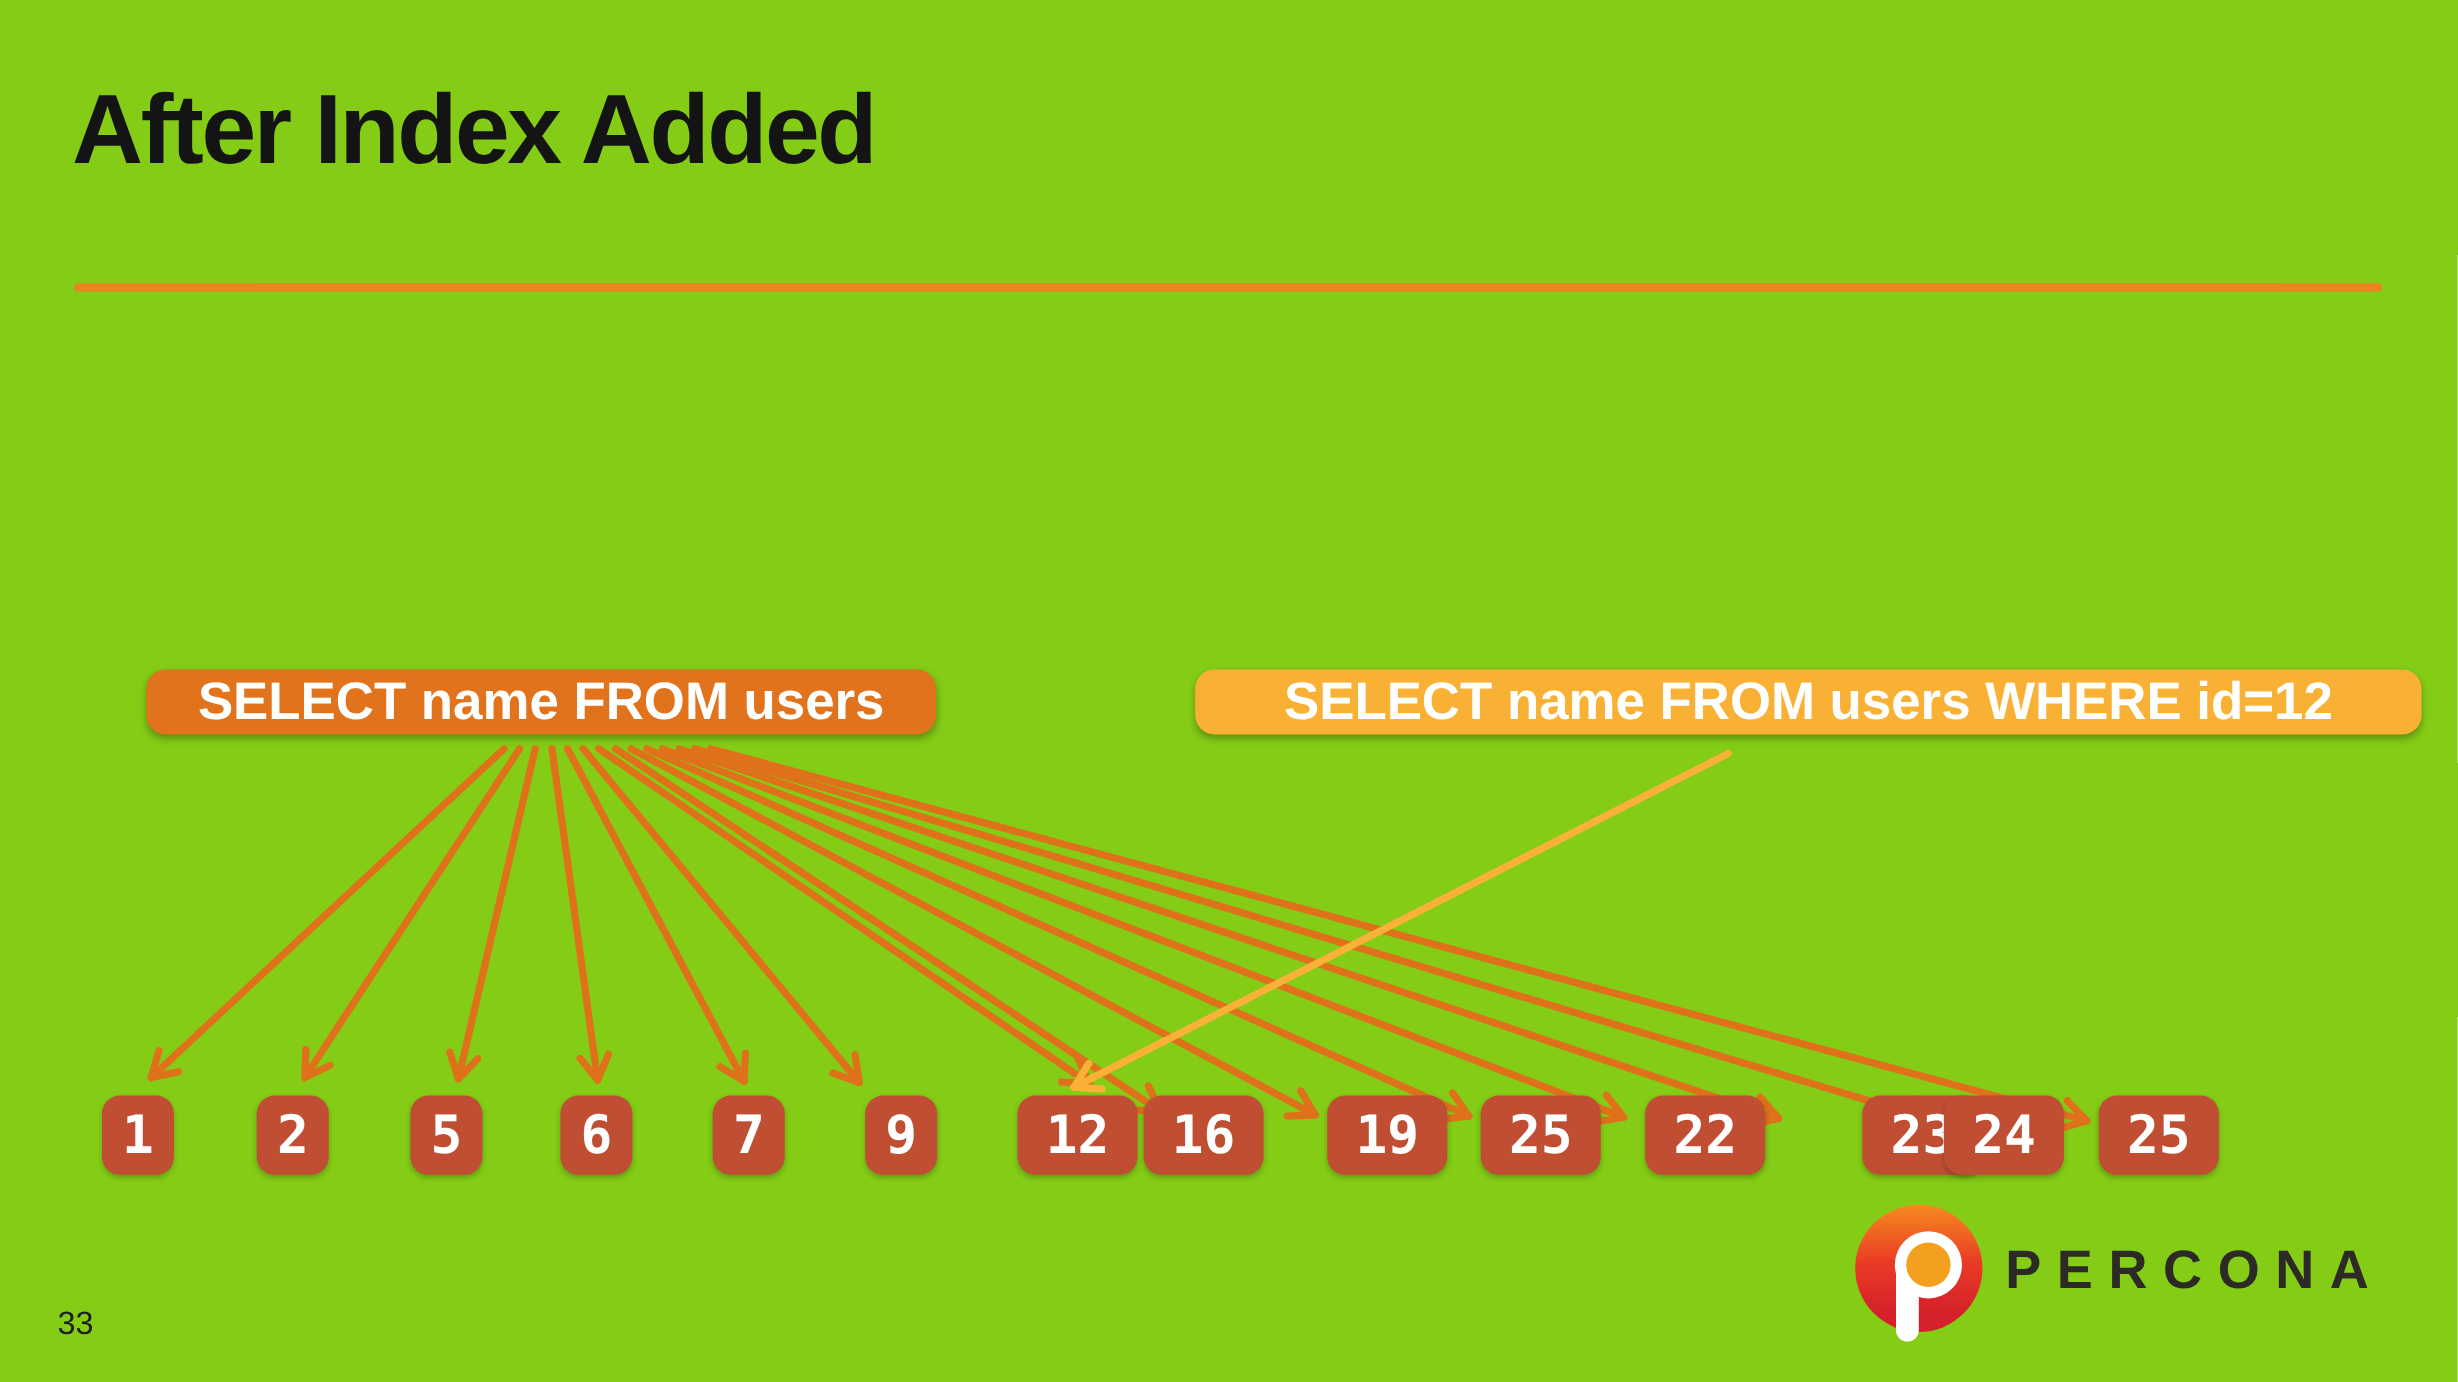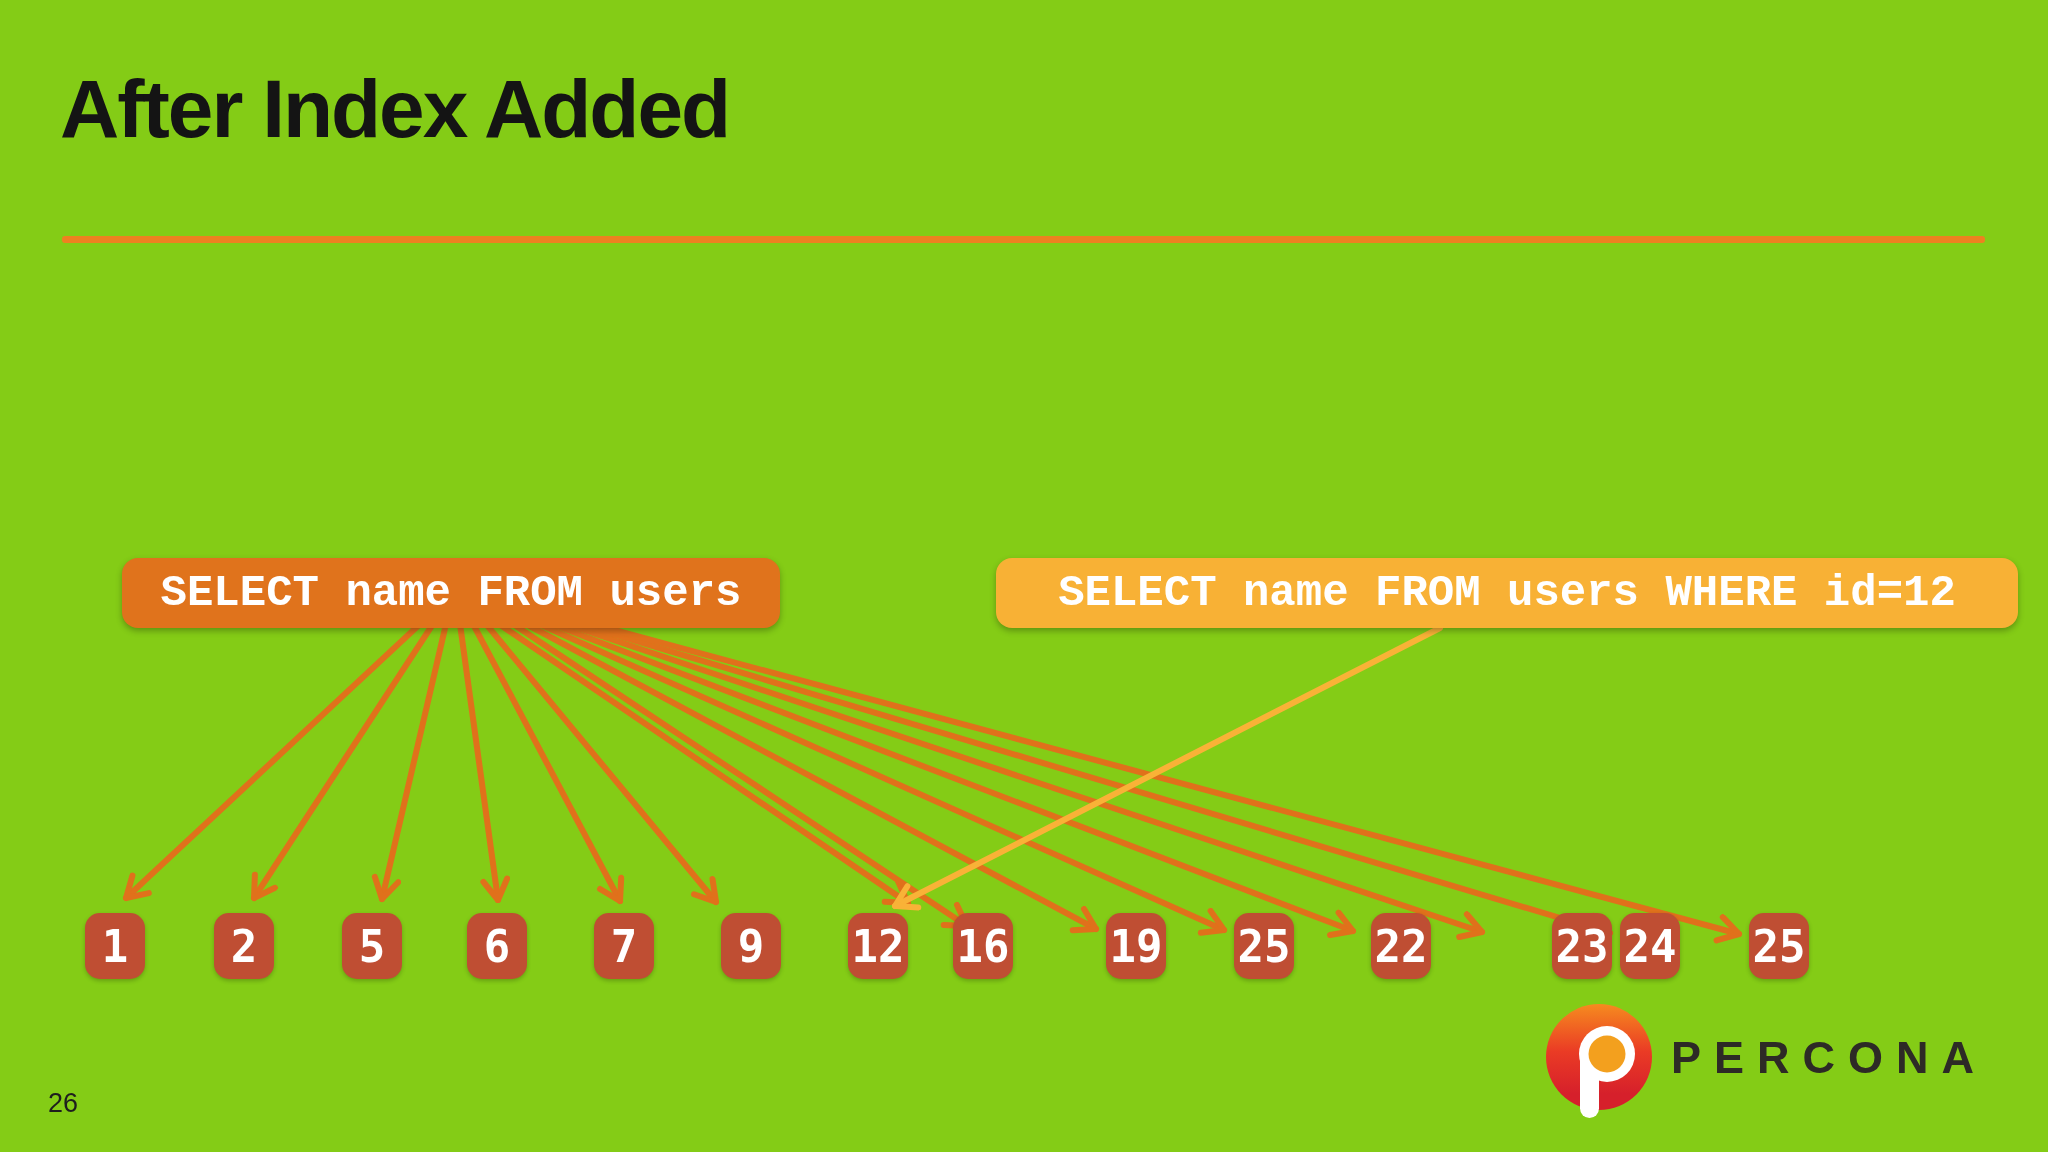--- a/index.html
+++ b/index.html
@@ -13,41 +13,40 @@
     color:#141414;
   }
   .rule {
     position:absolute; left:62px; top:236px; width:1923px; height:7px;
     background:#EE8120; border-radius:3px;
   }
 
   svg.arrow-layer { position:absolute; left:0; top:0; width:2048px; height:1152px; pointer-events:none; }
 
   .query-box {
-    position:absolute; top:558px; height:70px;
+    position:absolute; top:558px; height:54px;
     border-radius:16px; color:#ffffff;
     font-size:44px; font-weight:bold;
     display:flex; align-items:center; justify-content:center;
     white-space:nowrap;
     box-shadow:0 3px 6px rgba(0,0,0,0.28);
-    font-family:Liberation Mono, monospace;
   }
   .query-full { left:122px; width:658px; background:#E0731C; }
   .query-indexed { left:996px; width:1022px; background:#F8B135; }
 
   .val-box {
     position:absolute; top:913px; height:66px;
     background:#BF4E33; border-radius:15px;
     color:#ffffff; font-size:44px; font-weight:bold;
     font-family:"DejaVu Sans Mono","Liberation Sans",monospace;
     display:flex; align-items:center; justify-content:center;
     box-shadow:0 2px 4px rgba(0,0,0,0.22);
   }
   .w1 { width:60px; }
-  .w2 { width:60px; }
+  .w2 { width:100px; }
 
   .logo { position:absolute; left:1543px; top:1000px; width:470px; height:135px; }
   .page-number {
     position:absolute; left:48px; top:1088px;
     font-size:27px; color:#1e1e1e;
   }
 </style>
 </head>
 <body>
 
@@ -113,15 +112,15 @@
     </defs>
     <g>
       <circle cx="56" cy="57" r="53" fill="url(#pmark)"></circle>
       <rect x="37" y="48" width="19" height="70" rx="9.5" fill="#ffffff"></rect>
       <circle cx="64" cy="54" r="28" fill="#ffffff"></circle>
       <circle cx="64" cy="54" r="18.5" fill="#F3A01E"></circle>
     </g>
     <text x="128" y="73" font-family="Liberation Sans, sans-serif" font-size="45" font-weight="bold" letter-spacing="13" fill="#2D2A26">PERCONA</text>
   </svg>
 
-  <div class="page-number">26</div>
+  <div class="page-number">33</div>
 
 </div>
 
 </body></html>

